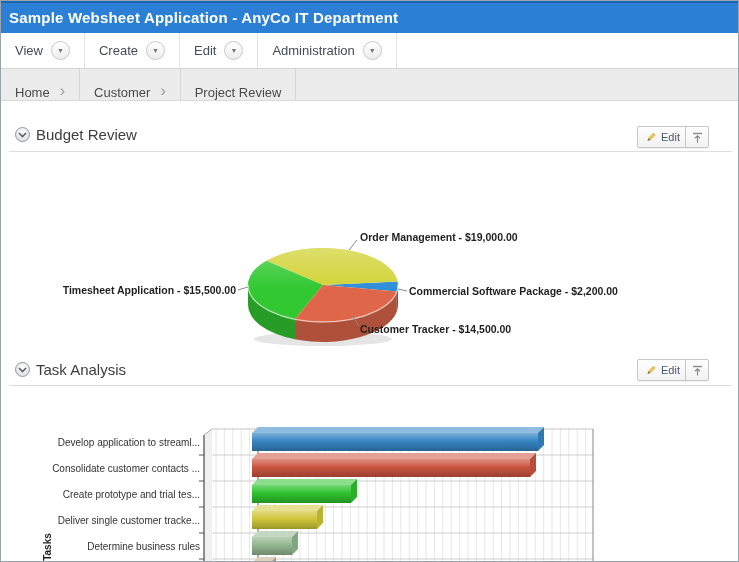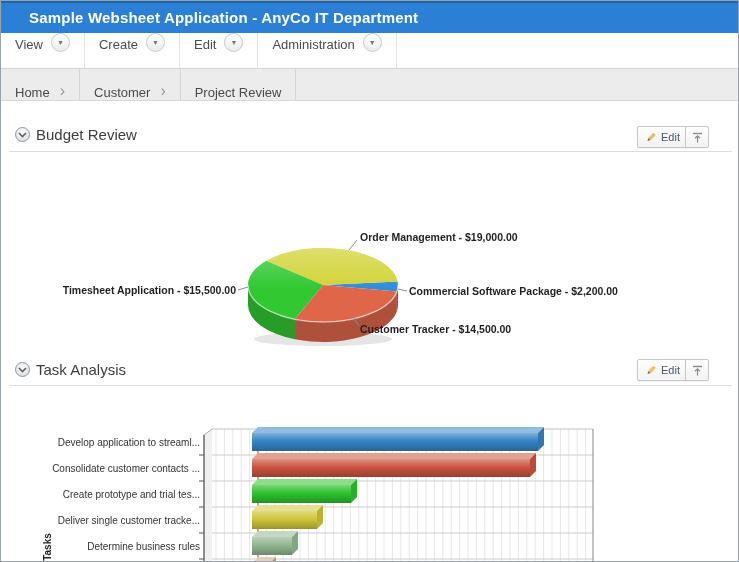--- a/index.html
+++ b/index.html
@@ -3,25 +3,25 @@
 <meta charset="utf-8">
 <style>
   html,body{margin:0;padding:0;background:#fff;}
   .page{position:relative;width:739px;height:562px;overflow:hidden;
         border:1px solid #9aa2ab;box-sizing:border-box;
         font-family:"Liberation Sans",sans-serif;background:#fff;}
   
   .app-header{position:absolute;left:0;top:0;width:100%;height:32px;
         background:#2b80d5;border-top:2px solid #1b67ae;box-sizing:border-box;}
   .app-header .title{color:#fff;font-size:15px;font-weight:bold;
-        line-height:29px;padding-left:28px;letter-spacing:.2px;}
+        line-height:29px;padding-left:8px;letter-spacing:.2px;}
   
   .menubar{position:absolute;left:0;top:32px;width:100%;height:36px;background:#fff;
         border-bottom:1px solid #d4d4d4;box-sizing:border-box;display:flex;}
-  .menu-item{display:flex;align-items:flex-end;gap:8px;padding:16px 14px;
+  .menu-item{display:flex;align-items:center;gap:8px;padding:0 14px;
         border-right:1px solid #e3e3e3;cursor:pointer;}
   .menu-item .lbl{font-size:13px;color:#454c56;}
   .menu-chevron{width:19px;height:19px;border:1px solid #c9c9c9;border-radius:50%;
         background:linear-gradient(#fff,#ececec);display:flex;align-items:center;
         justify-content:center;font-size:7px;color:#6f767e;box-sizing:border-box;}
   
   .breadcrumb{position:absolute;left:0;top:68px;width:100%;height:32px;background:#ececec;
         border-bottom:1px solid #d9d9d9;box-sizing:border-box;display:flex;}
   .crumb{display:flex;align-items:flex-end;gap:10px;padding:0 14px;
         border-right:1px solid #d6d6d6;cursor:pointer;}

